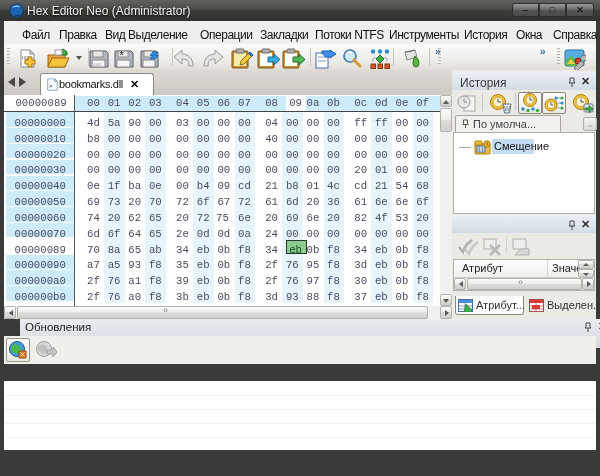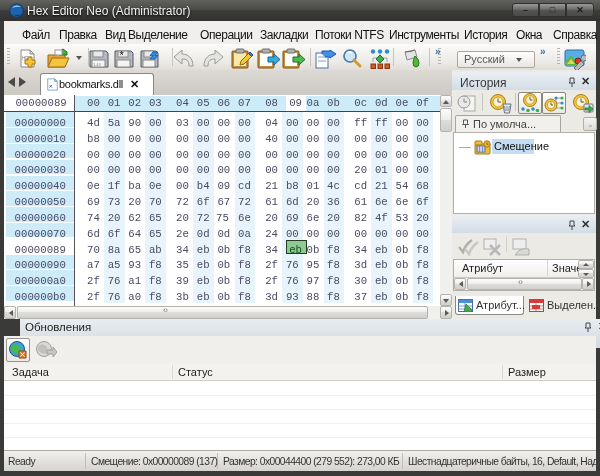--- a/index.html
+++ b/index.html
@@ -178,24 +178,20 @@
 
 <svg class="ticon" style="left:399px" width="26" height="22" viewBox="0 0 26 22">
  <path d="M6 4 l10 -2 l2 7 l-10 3z" fill="#e2e2e0" stroke="#88888a"></path>
  <path d="M6 4 q5 0 10 -2" fill="none" stroke="#6a6a6c"></path>
  <path d="M16 8 q4 3 4 7 q0 4 -3 4 q-3 0 -3 -4 q0 -3 2 -7z" fill="#57b33e" stroke="#2a7a18"></path>
 </svg>
 
 <div class="abs" style="left:435px;top:46px;color:#3a6ea8;font-size:10px;font-weight:bold">»</div>
 <div class="abs" style="left:540px;top:46px;color:#3a6ea8;font-size:10px;font-weight:bold">»</div>
 
-<div class="abs" style="left:457px;top:51px;width:76px;height:15px;background:linear-gradient(#fefefe,#e8e6e2);border:1px solid #aaa79f;border-radius:2px">
- <div class="abs" style="left:6px;top:1px;font-size:11px;color:#555">Русский</div>
- <div class="abs" style="left:58px;top:5.5px;width:0;height:0;border-left:3.5px solid transparent;border-right:3.5px solid transparent;border-top:4px solid #555"></div>
-</div>
 
 <svg class="ticon" style="left:564px" width="22" height="22" viewBox="0 0 22 22">
  <rect x="1" y="2" width="19" height="16" rx="2" fill="#58aee4" stroke="#2a6ea8"></rect>
  <path d="M1 14 l6 -7 l5 6 l3 -3 l5 5 v1 a2 2 0 0 1 -2 2 h-15 a2 2 0 0 1 -2 -2z" fill="#5cb54e"></path>
  <path d="M3 16 l4 -5 l4 5z" fill="#e8d24a"></path>
  <circle cx="14" cy="13" r="3" fill="#d23c2a" stroke="#8a1c10"></circle>
  <path d="M10 20 l7 -7 l3 3 l-7 7z M17 10 a3 3 0 1 1 3 3" fill="#b9b9b7" stroke="#6e6e6c"></path>
 </svg>
 
 <div id="tabbar">
@@ -616,36 +612,20 @@
   <circle cx="9" cy="9" r="7.5" fill="#3fa0d8" stroke="#1a5a88"></circle>
   <path d="M3 7 q3 -4 6 -2 q4 1 3 4 q3 2 0 4 q-4 2 -7 -1 q-3 -2 -2 -5z" fill="#4cb84c"></path>
   <path d="M11 11 h7 v7 h-7z" fill="#e87a24" stroke="#9a4a08"></path>
   <path d="M12.5 12.5 l4 4 m0 -4 l-4 4" stroke="#fff" stroke-width="1"></path>
  </svg>
  <svg class="abs" style="left:31px;top:21px" width="22" height="20" viewBox="0 0 22 20">
   <circle cx="9" cy="9" r="7.5" fill="#d8d8d6" stroke="#a0a09e"></circle>
   <path d="M3 7 q3 -4 6 -2 q4 1 3 4 q3 2 0 4 q-4 2 -7 -1 q-3 -2 -2 -5z" fill="#c0c0be"></path>
   <path d="M12 10 h6 v-3 l4 5 l-4 5 v-3 h-6z" fill="#c8c8c6" stroke="#a0a09e"></path>
  </svg>
- <div id="bhdr">
-  <div class="abs" style="left:8px;top:2px">Задача</div>
-  <div class="abs" style="left:174px;top:2px">Статус</div>
-  <div class="abs" style="left:504px;top:2px">Размер</div>
-  <div class="abs" style="left:168px;top:1px;width:1px;height:14px;background:#dcdad5"></div>
-  <div class="abs" style="left:498px;top:1px;width:1px;height:14px;background:#dcdad5"></div>
- </div>
  <div id="blist">
   <div class="abs" style="left:0;top:14px;width:592px;height:1px;background:#f2f1ef"></div>
   <div class="abs" style="left:0;top:28px;width:592px;height:1px;background:#f2f1ef"></div>
   <div class="abs" style="left:0;top:42px;width:592px;height:1px;background:#f2f1ef"></div>
   <div class="abs" style="left:0;top:56px;width:592px;height:1px;background:#f2f1ef"></div>
  </div>
 </div>
 
-<div id="status">
- <div style="left:4px">Ready</div>
- <div style="left:81px;top:2px;width:1px;height:16px;background:#c2bfba"></div>
- <div style="left:213px;top:2px;width:1px;height:16px;background:#c2bfba"></div>
- <div style="left:398px;top:2px;width:1px;height:16px;background:#c2bfba"></div>
- <div style="left:87px">Смещение: 0x00000089 (137)</div>
- <div style="left:219px">Размер: 0x00044400 (279 552): 273,00 КБ</div>
- <div style="left:404px">Шестнадцатеричные байты, 16, Default, Над</div>
-</div>
 </div>
 </body></html>

